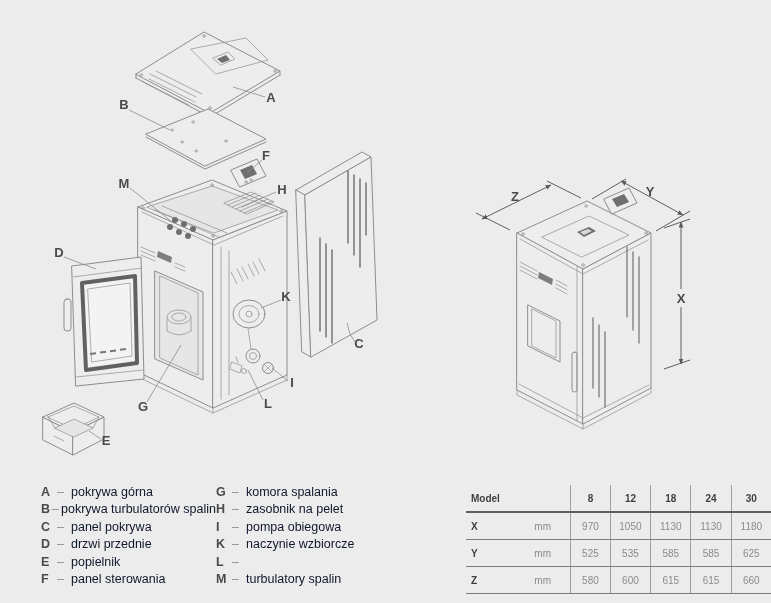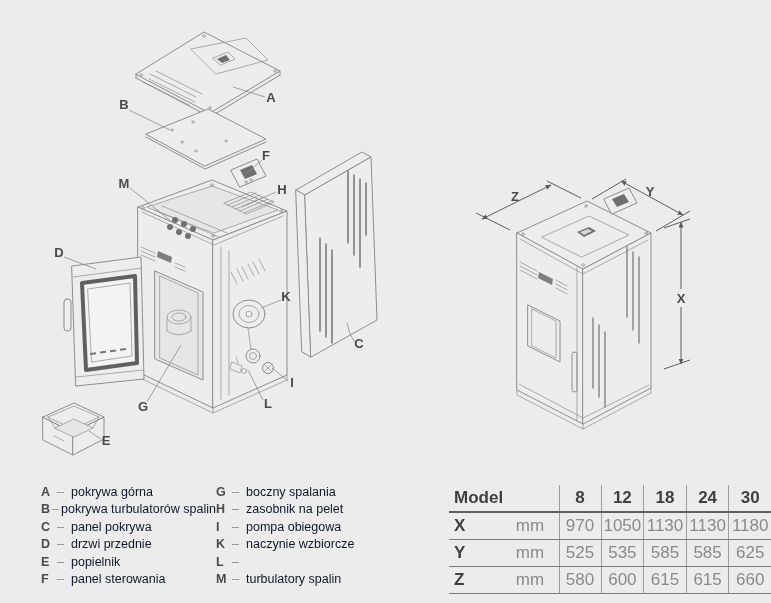--- a/index.html
+++ b/index.html
@@ -24,21 +24,21 @@
   
   .legend{position:absolute;left:41px;top:484px;display:flex;font-size:12.5px;line-height:17.4px}
   .legend-col{display:flex;flex-direction:column}
   .legend-col.c1{width:175px}
   .legend-item{display:flex;white-space:nowrap}
   .ll{width:16px;font-weight:bold;color:#4a4a4a}
   .ld{width:14px;color:#8a8a8a}
   .lt{color:#0f172a}
 
   
-  table.dims{position:absolute;left:449px;top:485px;border-collapse:collapse;font-size:17px;color:#8a8a8a}
+  table.dims{position:absolute;left:466px;top:485px;border-collapse:collapse;font-size:10px;color:#8a8a8a}
   table.dims td{height:26px;padding:0;text-align:center;vertical-align:middle}
   table.dims td.lab{width:57px;text-align:left;padding-left:5px;font-weight:bold;color:#3f3f3f}
   table.dims td.unit{width:40px;text-align:center;padding-right:9px;color:#8a8a8a}
   table.dims td.val{width:42px;border-left:1px solid #9e9e9e}
   table.dims tr.head td{border-bottom:2px solid #5f5f5f}
   table.dims tr.head td.val{font-weight:bold;color:#3f3f3f}
   table.dims tr.body td{border-bottom:1px solid #7c7c7c}
 </style>
 </head>
 <body>
@@ -338,21 +338,21 @@
     <div class="legend-item">
           <span class="ll">F</span>
           <span class="ld">–</span>
           <span class="lt">panel sterowania</span>
         </div>
   </div>
   <div class="legend-col">
     <div class="legend-item">
           <span class="ll">G</span>
           <span class="ld">–</span>
-          <span class="lt">boczny spalania</span>
+          <span class="lt">komora spalania</span>
         </div>
     <div class="legend-item">
           <span class="ll">H</span>
           <span class="ld">–</span>
           <span class="lt">zasobnik na pelet</span>
         </div>
     <div class="legend-item">
           <span class="ll">I</span>
           <span class="ld">–</span>
           <span class="lt">pompa obiegowa</span>

